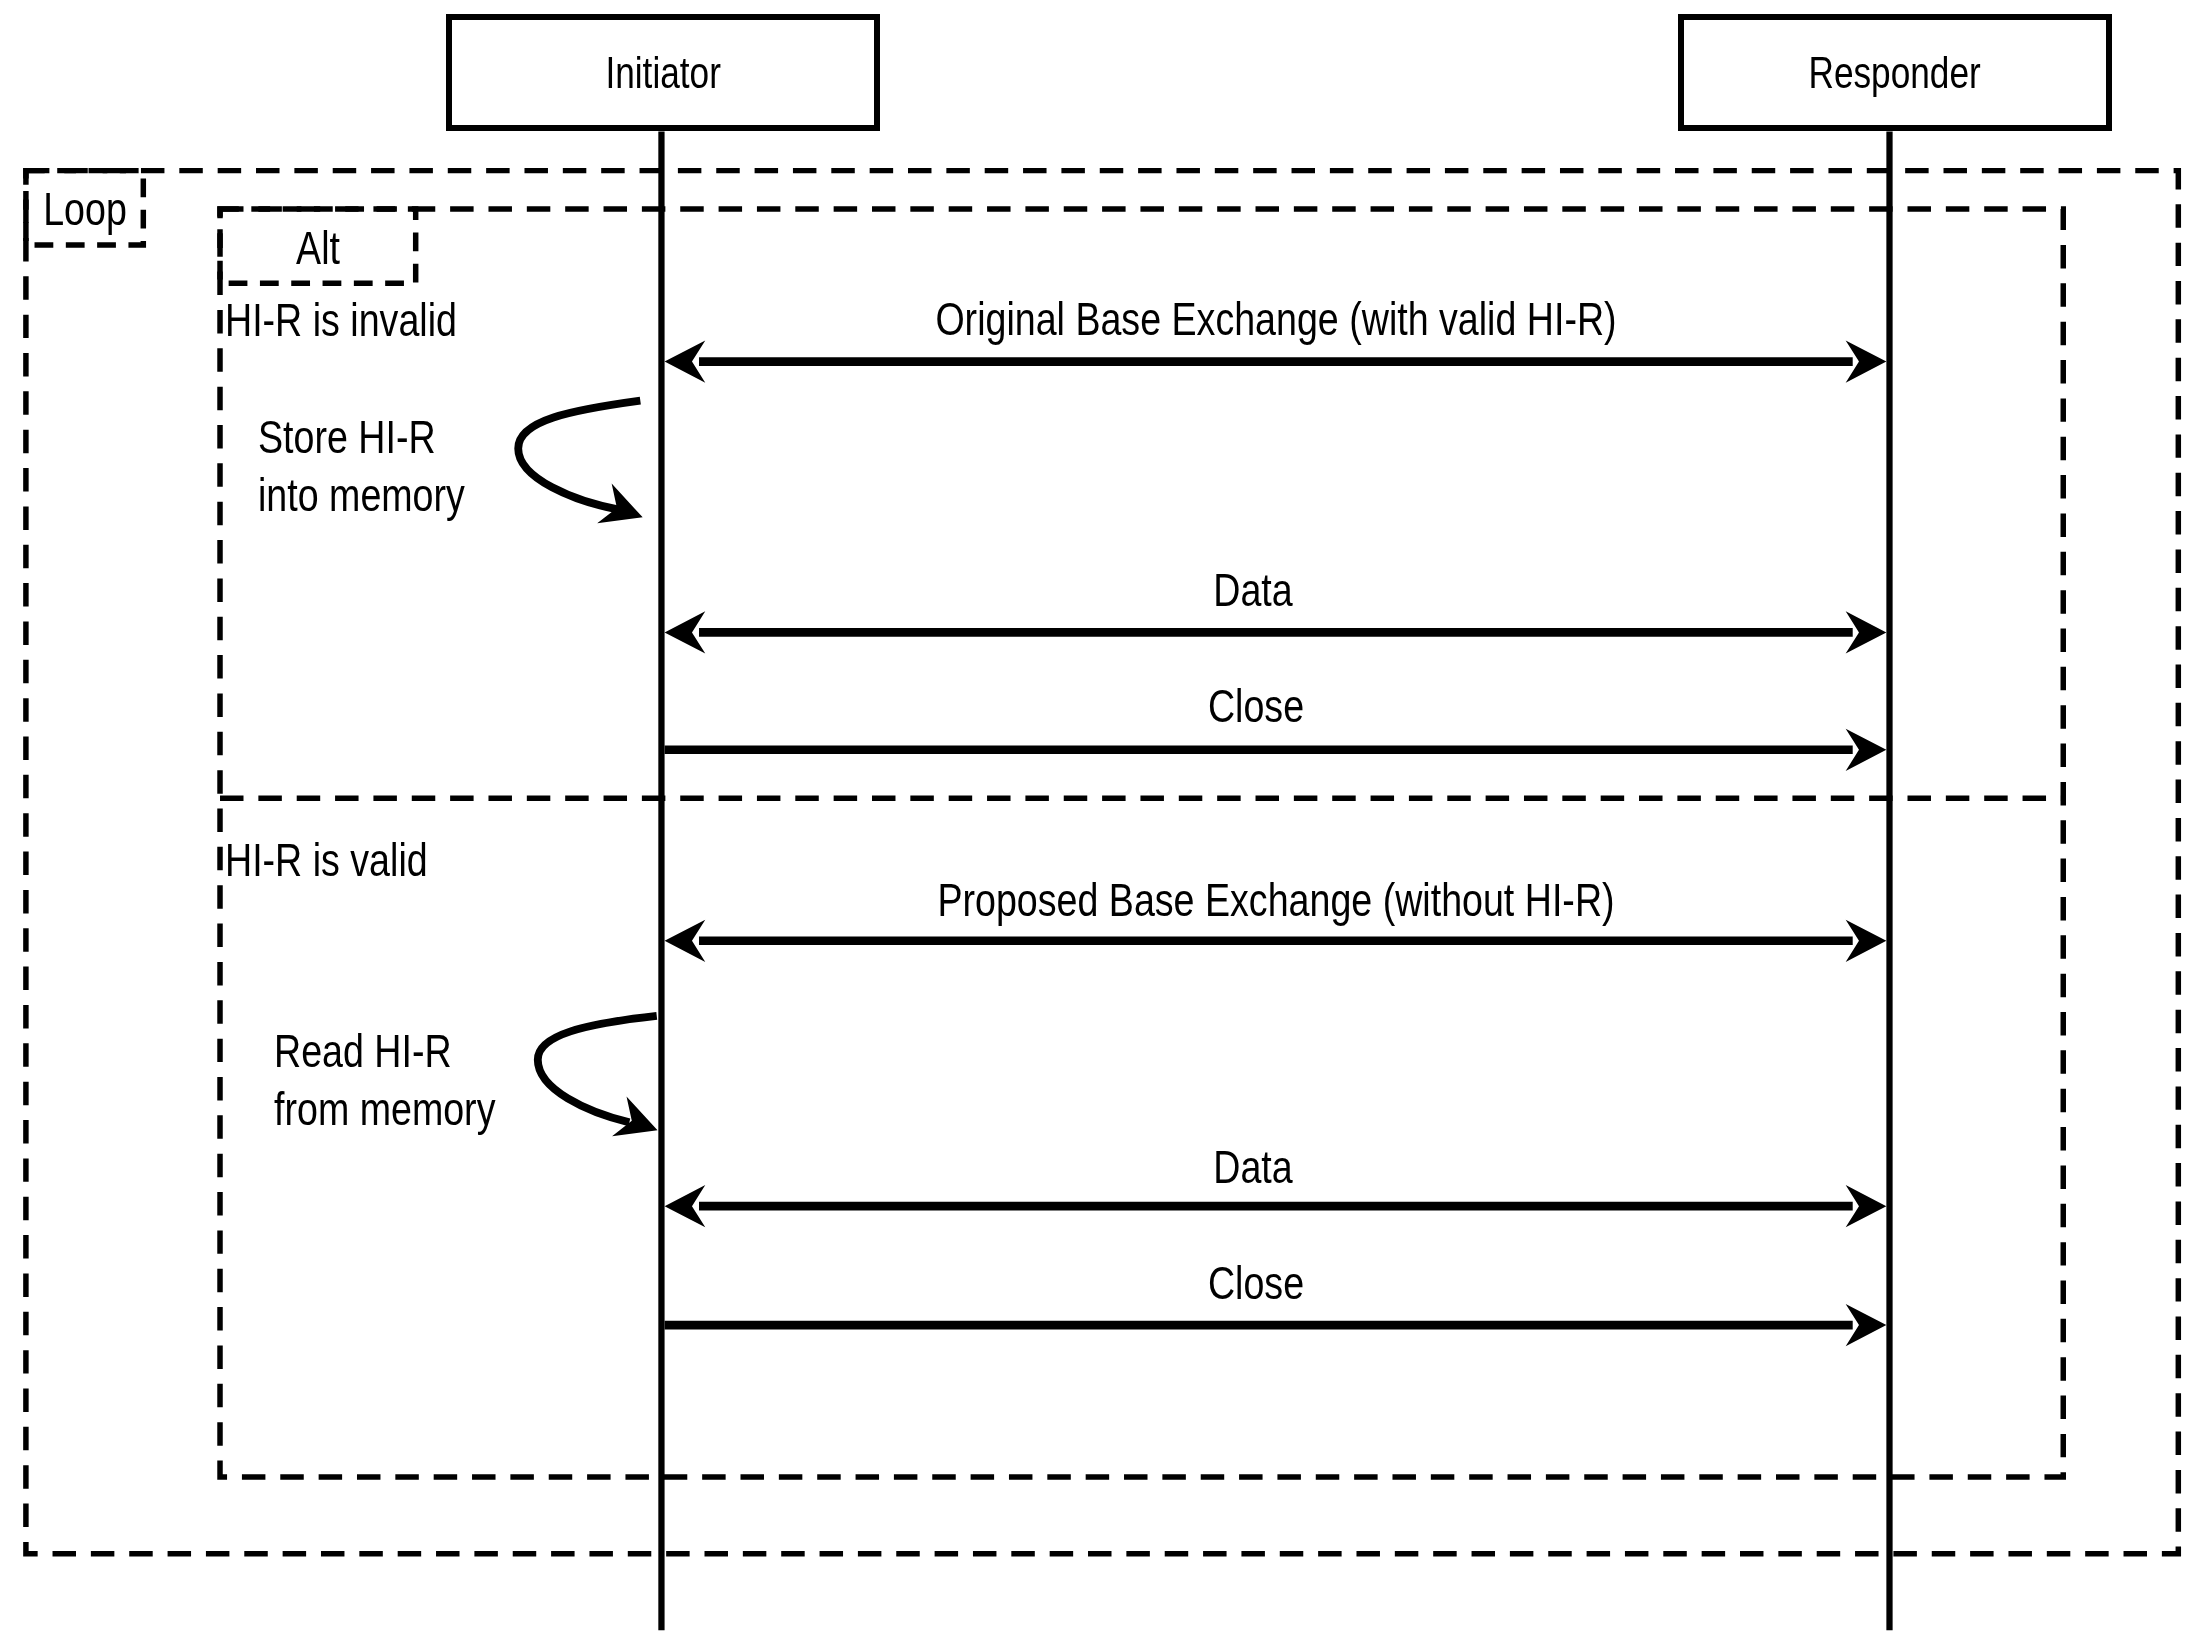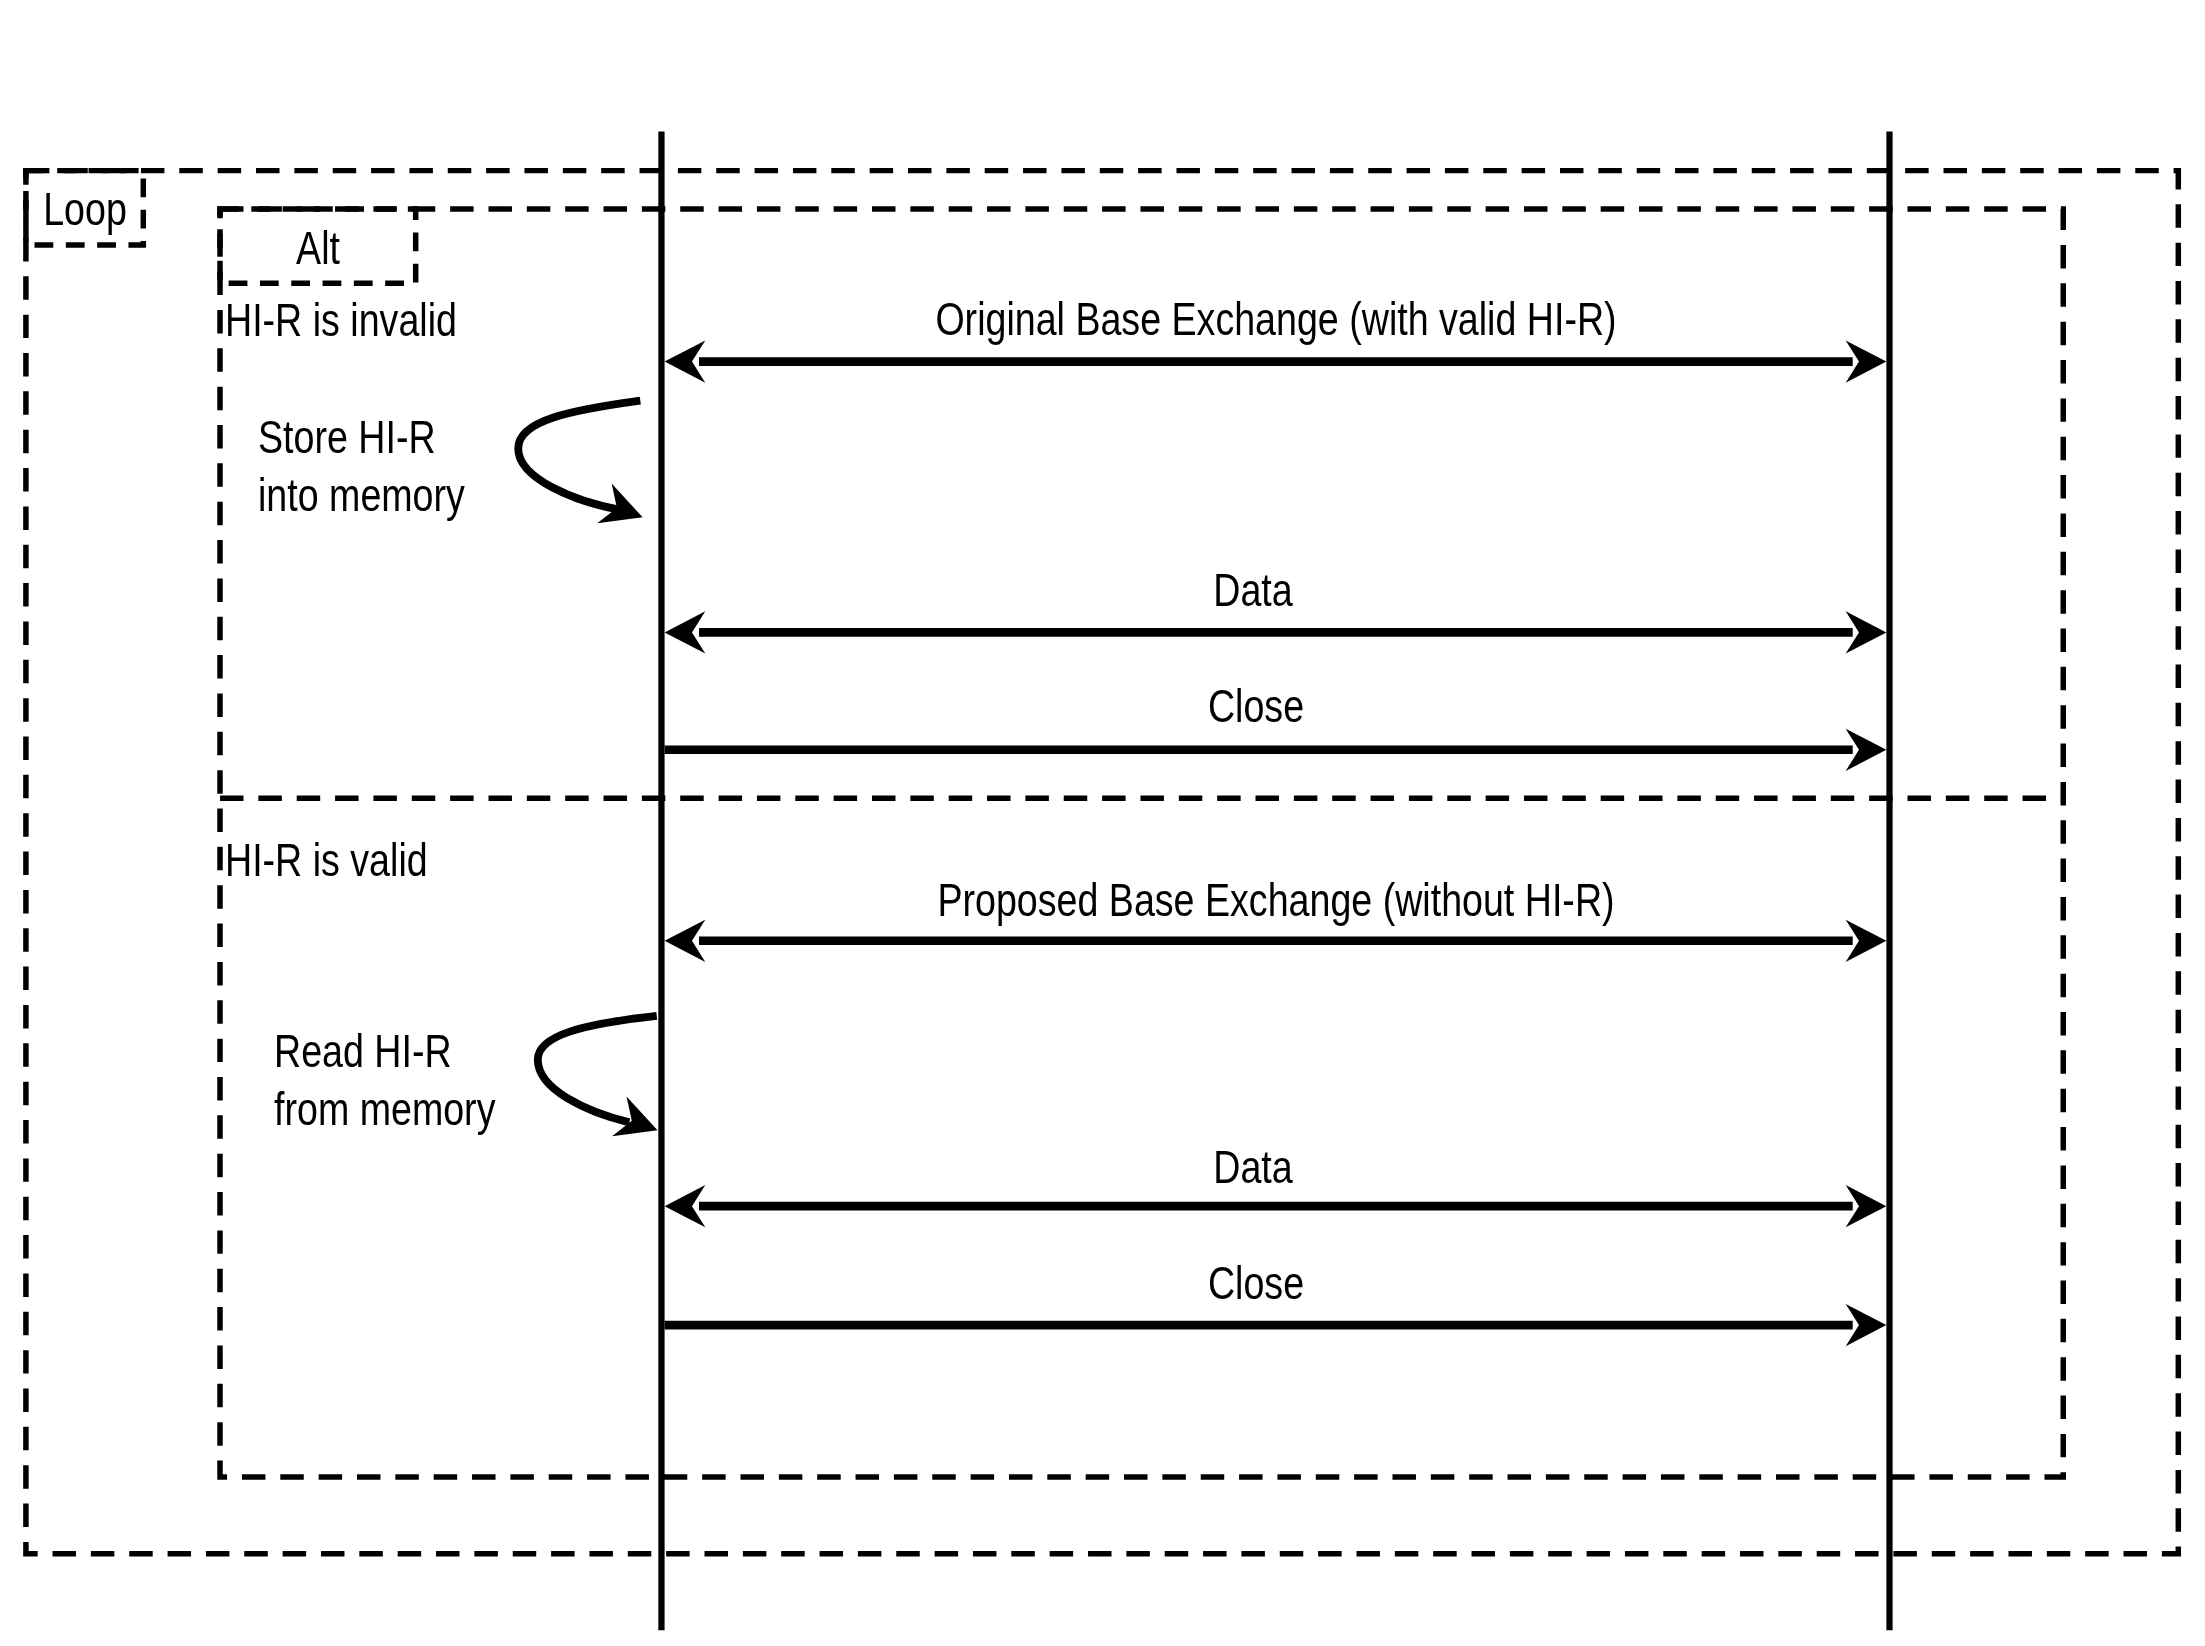--- a/index.html
+++ b/index.html
@@ -62,20 +62,26 @@
     white-space: nowrap;
     transform: translate(-50%, -50%) scaleX(0.8);
     z-index: 2;
   }
 </style>
 </head>
 <body>
 
 <div class="canvas">
 
+  <div class="actor-box" style="left:446px; top:14px; width:434px; height:117px;">
+    <span class="txt">Initiator</span>
+  </div>
+  <div class="actor-box" style="left:1678px; top:14px; width:434px; height:117px;">
+    <span class="txt">Responder</span>
+  </div>
 
   <svg class="overlay" viewBox="0 0 2817 2103">
 
     <line x1="845" y1="168" x2="845" y2="2083" stroke="#000" stroke-width="8"></line>
     <line x1="2414" y1="168" x2="2414" y2="2083" stroke="#000" stroke-width="8"></line>
 
     <rect x="33" y="218" width="2750" height="1767" fill="none" stroke="#000" stroke-width="7" stroke-dasharray="30 19"></rect>
     <rect x="33" y="218" width="150" height="95" fill="none" stroke="#000" stroke-width="7" stroke-dasharray="24 16"></rect>
 
     <rect x="281" y="267" width="2355" height="1620" fill="none" stroke="#000" stroke-width="7" stroke-dasharray="30 19"></rect>

